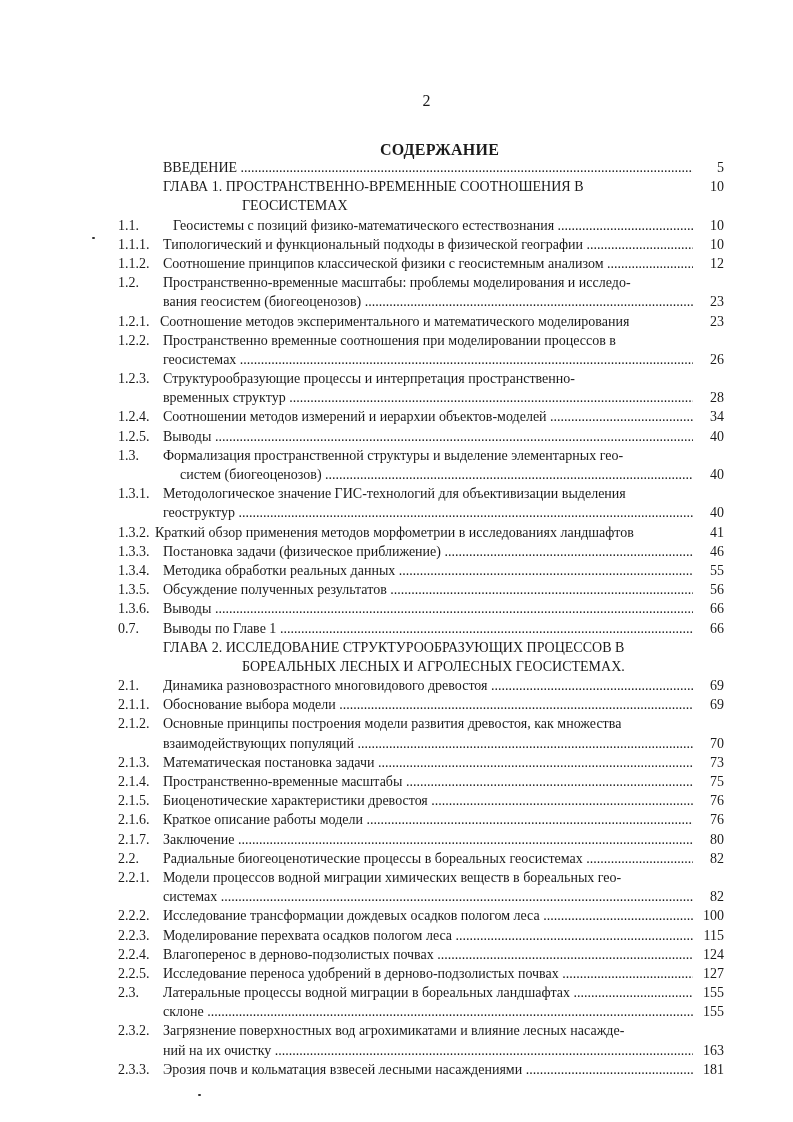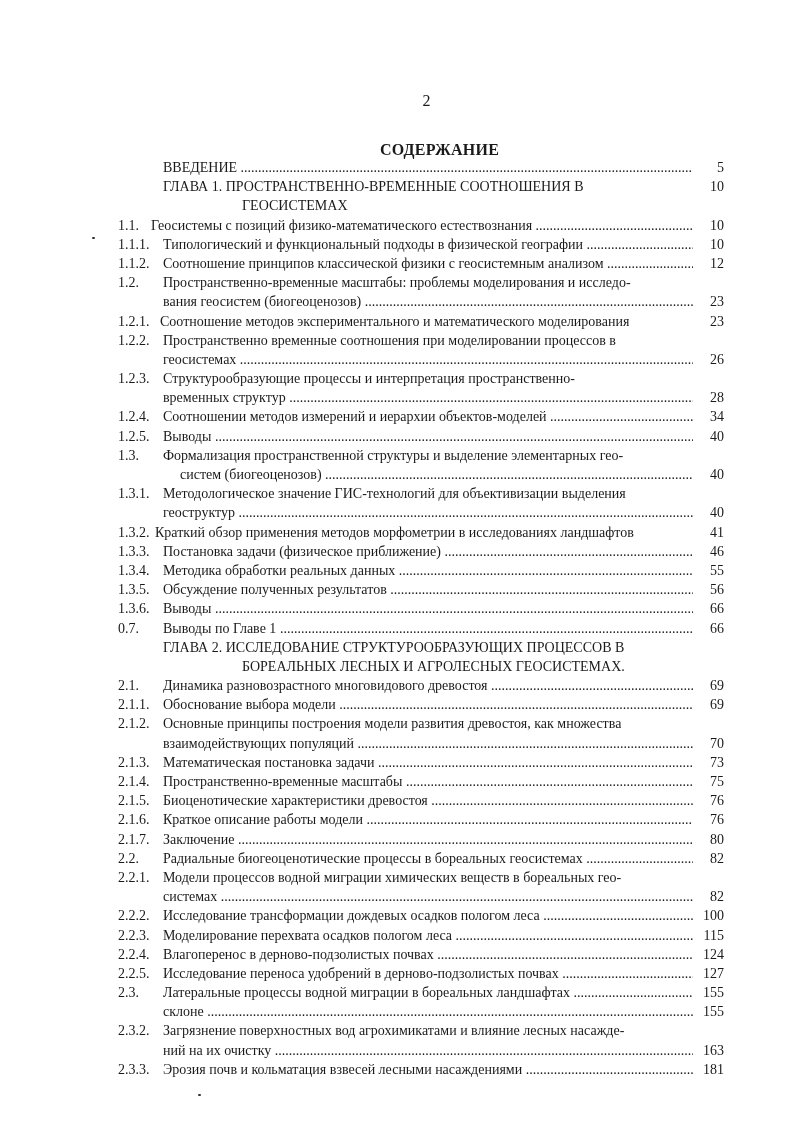--- a/index.html
+++ b/index.html
@@ -47,21 +47,21 @@
     </div>
     <div class="row">
       <span class="chapter-head">ГЛАВА 1. ПРОСТРАНСТВЕННО-ВРЕМЕННЫЕ СООТНОШЕНИЯ В</span>
       <span class="pg">10</span>
     </div>
     <div class="row">
       <span class="chapter-cont" style="left: 242px;">ГЕОСИСТЕМАХ</span>
     </div>
     <div class="row">
       <span class="num">1.1.</span>
-      <span class="lead" style="left: 151px;">Геосистемы с позиций физико-математического естествознания</span>
+      <span class="lead" style="left: 173px;">Геосистемы с позиций физико-математического естествознания</span>
       <span class="pg">10</span>
     </div>
     <div class="row">
       <span class="num">1.1.1.</span>
       <span class="lead" style="left: 163px;">Типологический и функциональный подходы в физической географии</span>
       <span class="pg">10</span>
     </div>
     <div class="row">
       <span class="num">1.1.2.</span>
       <span class="lead" style="left: 163px;">Соотношение принципов классической физики с геосистемным анализом</span>

